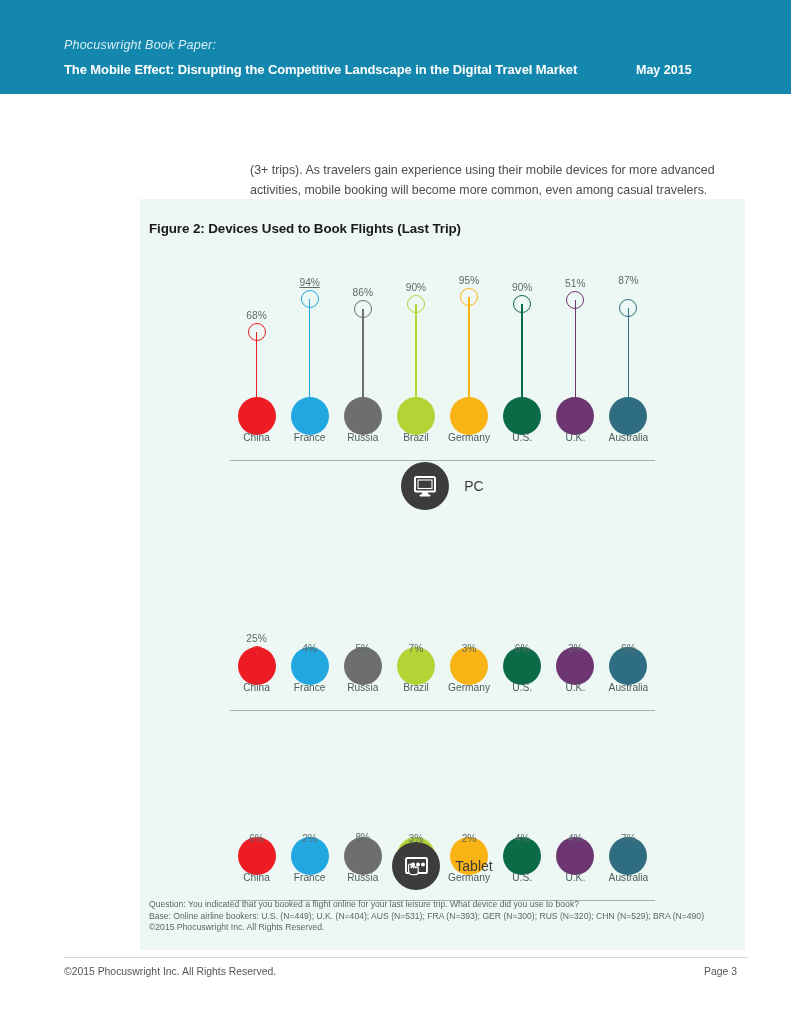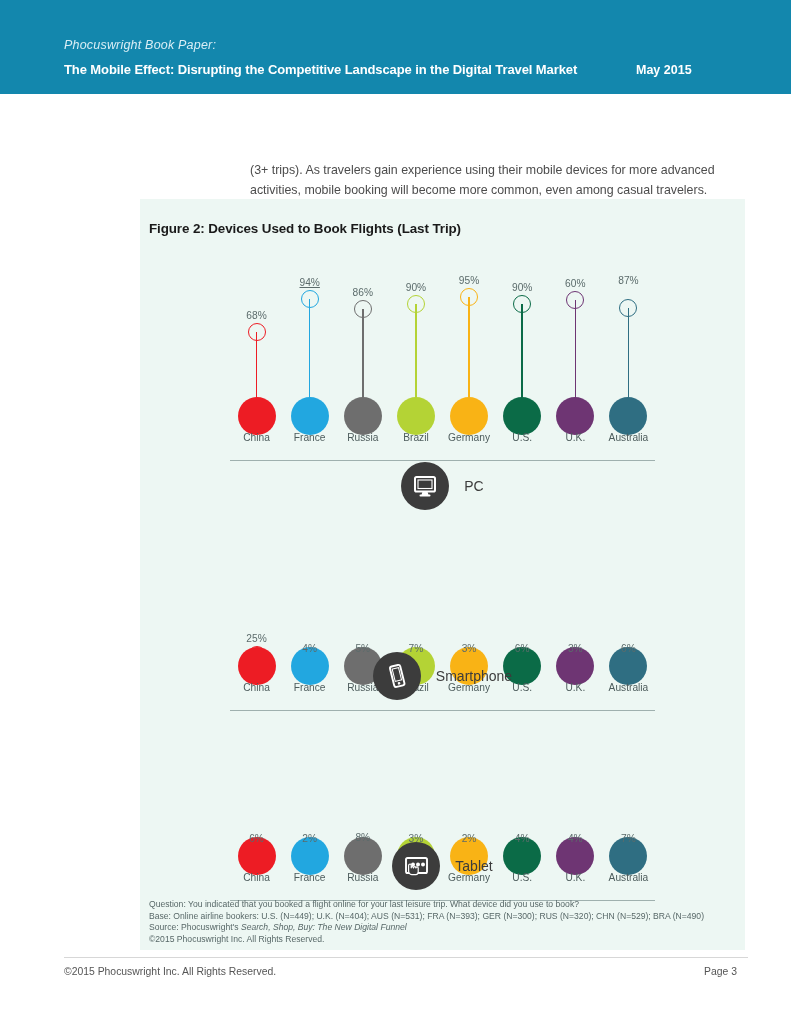--- a/index.html
+++ b/index.html
@@ -294,21 +294,21 @@
             <div class="disc" style="background: rgb(11, 107, 71);"></div>
             <div class="stem" style="background: rgb(11, 107, 71); height: 115.2px;"></div>
             <div class="ring" style="color: rgb(11, 107, 71); bottom: 146.2px;"></div>
             <div class="val" style="bottom: 166.2px;">90%</div>
             <div class="cat">U.S.</div>
           </div>
           <div class="lolli" style="left: 81.25%;">
             <div class="disc" style="background: rgb(110, 53, 115);"></div>
             <div class="stem" style="background: rgb(110, 53, 115); height: 119.04px;"></div>
             <div class="ring" style="color: rgb(110, 53, 115); bottom: 150.04px;"></div>
-            <div class="val" style="bottom: 170.04px;">60%</div>
+            <div class="val" style="bottom: 170.04px;">51%</div>
             <div class="cat">U.K.</div>
           </div>
           <div class="lolli" style="left: 93.75%;">
             <div class="disc" style="background: rgb(47, 110, 130);"></div>
             <div class="stem" style="background: rgb(47, 110, 130); height: 111.36px;"></div>
             <div class="ring" style="color: rgb(47, 110, 130); bottom: 142.36px;"></div>
             <div class="val" style="bottom: 173px;">87%</div>
             <div class="cat">Australia</div>
           </div>
         </div>
@@ -443,49 +443,36 @@
       <svg width="28" height="28" viewBox="0 0 28 28" aria-hidden="true">
         <rect x="4" y="5" width="20" height="14.5" rx="1.6" fill="none" stroke="#ffffff" stroke-width="2"></rect>
         <rect x="7" y="8" width="14" height="8.5" fill="none" stroke="#ffffff" stroke-width="1.1"></rect>
         <path d="M11.5 19.5 L10.4 23.2 L17.6 23.2 L16.5 19.5 Z" fill="#ffffff"></path>
         <rect x="8.5" y="22.6" width="11" height="1.9" rx=".9" fill="#ffffff"></rect>
       </svg>
     </span>
     <span class="device-label">PC</span>
   </div>
 
-  <div class="device-row d1">
-    <span class="device-icon">
-      <svg width="28" height="28" viewBox="0 0 28 28" aria-hidden="true">
-        <g transform="rotate(-14 14 14)">
-          <rect x="9" y="3.5" width="10.5" height="21" rx="2" fill="none" stroke="#ffffff" stroke-width="1.9"></rect>
-          <rect x="11" y="6.2" width="6.5" height="12.6" fill="none" stroke="#ffffff" stroke-width="1"></rect>
-          <circle cx="14.25" cy="21.6" r="1.3" fill="#ffffff"></circle>
-        </g>
-      </svg>
-    </span>
-    <span class="device-label">Smartphone</span>
-  </div>
 
   <div class="device-row d2">
     <span class="device-icon">
       <svg width="30" height="30" viewBox="0 0 30 30" aria-hidden="true">
         <rect x="5" y="7" width="21" height="15" rx="1.6" fill="none" stroke="#ffffff" stroke-width="1.9"></rect>
         <circle cx="12" cy="13.6" r="2" fill="#ffffff"></circle>
         <circle cx="17" cy="13.6" r="2" fill="#ffffff"></circle>
         <circle cx="22" cy="13.6" r="2" fill="#ffffff"></circle>
         <path d="M9.2 13 q-1.6 .1 -1.6 1.6 l0 5.2 q0 3.4 3.2 3.9 l4 0 q2.4 -.4 2.4 -3 l0 -3.6 q0 -1.2 -1.2 -1.2 q-1.1 0 -1.1 1.1 q0 -1.3 -1.2 -1.3 q-1.2 0 -1.2 1.2 q0 -1.3 -1.2 -1.3 q-1.1 0 -1.1 1.2 l0 -2.3 q0 -1.5 -1 -1.5 z" fill="#3c3c3c" stroke="#ffffff" stroke-width="1.2" stroke-linejoin="round"></path>
       </svg>
     </span>
     <span class="device-label">Tablet</span>
   </div>
 
   <div class="footnotes">
     <div>Question: You indicated that you booked a flight online for your last leisure trip. What device did you use to book?</div>
     <div>Base: Online airline bookers: U.S. (N=449); U.K. (N=404); AUS (N=531); FRA (N=393); GER (N=300); RUS (N=320); CHN (N=529); BRA (N=490)</div>
-    <div><span>Source: Phocuswright's </span><em>Search, Shop, Buy: The New Digital Funnel</em></div>
     <div>©2015 Phocuswright Inc. All Rights Reserved.</div>
   </div>
 </div>
 
 <div class="page-footer-rule"></div>
 <div class="footer-left">©2015 Phocuswright Inc. All Rights Reserved.</div>
 <div class="footer-right">Page 3</div>
 
 </body></html>

